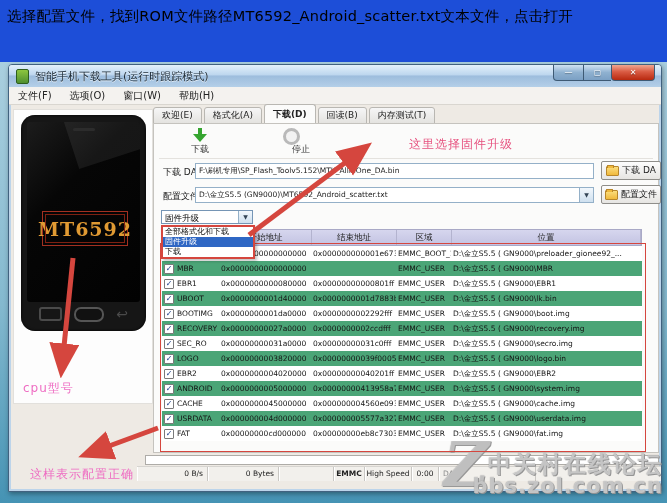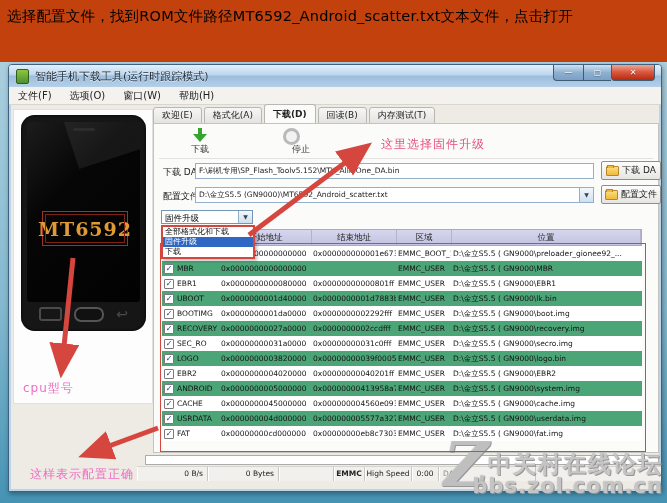--- a/index.html
+++ b/index.html
@@ -1,16 +1,16 @@
 <!DOCTYPE html>
 <html><head>
 <meta charset="utf-8">
 <style>
   html,body{margin:0;padding:0;}
-  .canvas{position:relative;width:667px;height:503px;background:#c2410c;font-family:"DejaVu Sans",sans-serif;overflow:hidden;}
+  .canvas{position:relative;width:667px;height:503px;background:#1d4ed8;font-family:"DejaVu Sans",sans-serif;overflow:hidden;}
   .caption{position:absolute;left:7px;top:7px;font-size:14.5px;color:#000;letter-spacing:0.2px;}
   .desktop{position:absolute;left:0;top:62px;width:667px;height:441px;
     background:linear-gradient(180deg,#aacfdf 0%,#84b9cf 55%,#5footer 80%,#4593b4 100%);
     background:linear-gradient(180deg,#aacfdf 0%,#84b9cf 55%,#4593b4 100%);}
   
   .window{position:absolute;left:8px;top:64px;width:652px;height:426px;background:#eeeae4;
     border:1px solid #41627f;border-radius:4px 4px 0 0;box-shadow:inset 0 0 0 2px #bcd4ea,1px 2px 5px rgba(0,0,0,.35);}
   .titlebar{position:absolute;left:0;top:0;width:652px;height:22px;border-radius:3px 3px 0 0;
     background:linear-gradient(180deg,#e3f1fb 0%,#bdd6ee 45%,#9dbddd 50%,#b4cfe8 100%);display:flex;align-items:center;}
   .appicon{width:11px;height:13px;margin:0 6px 0 7px;background:linear-gradient(180deg,#8dc63f,#4f8f2f);border:1px solid #2d5e1d;border-radius:2px;}
@@ -43,21 +43,21 @@
     border:1px solid #b9b7b2;border-radius:3px 3px 0 0;margin-right:2px;}
   .tab.active{height:18px;line-height:18px;background:#fbfbfa;border-bottom:1px solid #fbfbfa;font-weight:bold;}
   .panel{position:absolute;left:144px;top:58px;width:506px;height:330px;background:#fbfbfa;border:1px solid #c5c3be;box-sizing:border-box;}
   .dl-icon{position:absolute;left:184px;top:63px;width:14px;height:14px;}
   .dl-icon .stem{position:absolute;left:5px;top:0;width:4px;height:6px;background:#35a52f;}
   .dl-icon .head{position:absolute;left:0;top:6px;width:0;height:0;border-left:7px solid transparent;border-right:7px solid transparent;border-top:8px solid #35a52f;}
   .toolbtn-label{position:absolute;font-size:9px;color:#333;}
   .stop-icon{position:absolute;left:274px;top:63px;width:11px;height:11px;border:3px solid #b9b9b9;border-radius:50%;background:#f2f2f2;}
   .toolbar-sep{position:absolute;left:150px;top:93px;width:494px;height:1px;background:#e4e2de;}
   .ann{position:absolute;font-size:12px;letter-spacing:1px;}
-  .ann1{left:372px;top:71px;color:#e6507e;}
+  .ann1{left:400px;top:71px;color:#e6507e;}
   .ann2{left:14px;top:315px;color:#ee6cc2;}
   .ann3{left:21px;top:401px;color:#ee6cc2;z-index:20;}
   .frow-label{position:absolute;font-size:9px;color:#222;}
   .field{position:absolute;height:14px;background:#fff;border:1px solid #94b0c8;font-size:7.5px;color:#222;line-height:14px;padding-left:3px;overflow:hidden;white-space:nowrap;box-sizing:content-box;}
   .combo-arrow{position:absolute;right:0;top:0;width:13px;height:14px;background:linear-gradient(180deg,#f2f7fc,#cfe0ef);border-left:1px solid #94b0c8;
     display:flex;align-items:center;justify-content:center;font-size:6px;color:#345;}
   .browsebtn{position:absolute;width:60px;height:19px;background:linear-gradient(180deg,#fdfdfd,#e6e5e2);border:1px solid #8f8e8a;border-radius:2px;
     display:flex;align-items:center;justify-content:center;gap:3px;font-size:9px;color:#222;box-sizing:border-box;}
   .folder{width:11px;height:8px;background:linear-gradient(180deg,#fbde7e,#f0b93c);border:1px solid #b8862a;border-radius:1px;position:relative;}
   .folder:before{content:"";position:absolute;left:0;top:-2px;width:5px;height:2px;background:#f0b93c;border:1px solid #b8862a;border-bottom:none;border-radius:1px 1px 0 0;}

